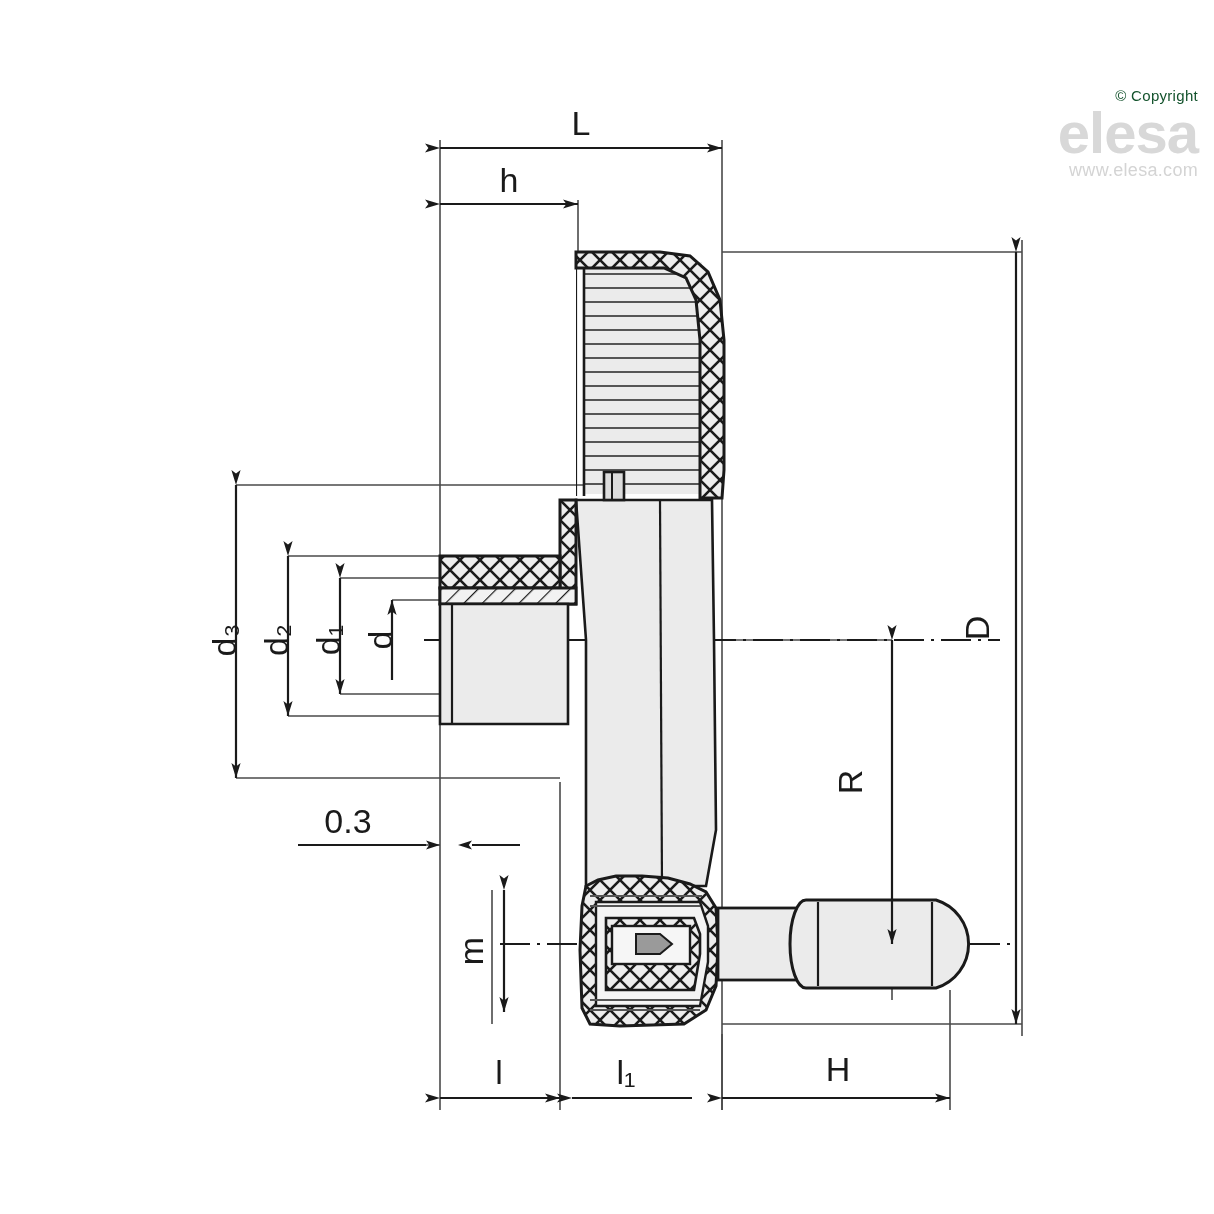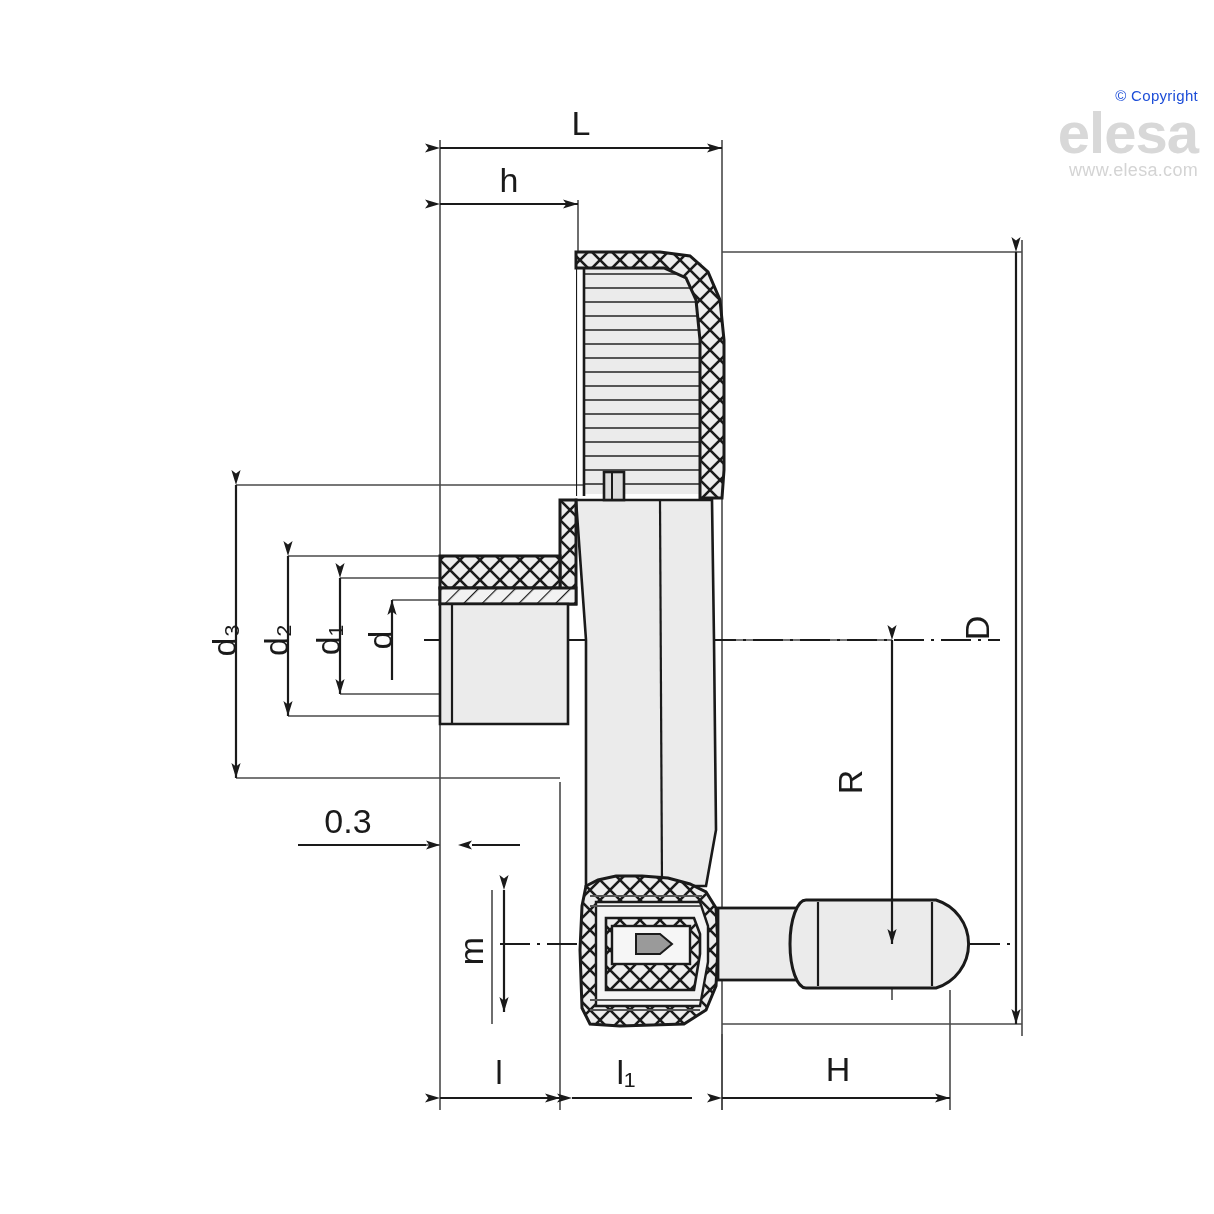--- a/index.html
+++ b/index.html
@@ -1,21 +1,21 @@
 <!DOCTYPE html>
 <html><head>
 <meta charset="utf-8">
 <style>
   html,body{margin:0;padding:0;background:#ffffff;}
   body{width:1214px;height:1214px;overflow:hidden;
        font-family:"Liberation Sans","DejaVu Sans",sans-serif;}
   #stage{position:relative;width:1214px;height:1214px;background:#ffffff;}
   svg#drawing{position:absolute;left:0;top:0;width:1214px;height:1214px;display:block;}
   .wm{position:absolute;right:16px;top:88px;text-align:right;user-select:none;}
-  .wm-copy{font-size:15px;color:#1d4ed8;letter-spacing:.3px;line-height:1.1;}
+  .wm-copy{font-size:15px;color:#14532d;letter-spacing:.3px;line-height:1.1;}
   .wm-logo{font-size:58px;font-weight:bold;color:#d8d8d8;line-height:.95;letter-spacing:-1px;}
   .wm-url{font-size:18px;color:#d4d4d4;letter-spacing:.3px;}
 </style>
 </head>
 <body>
 
 <div id="stage">
 
   <svg id="drawing" viewBox="0 0 1214 1214">
     <defs>

